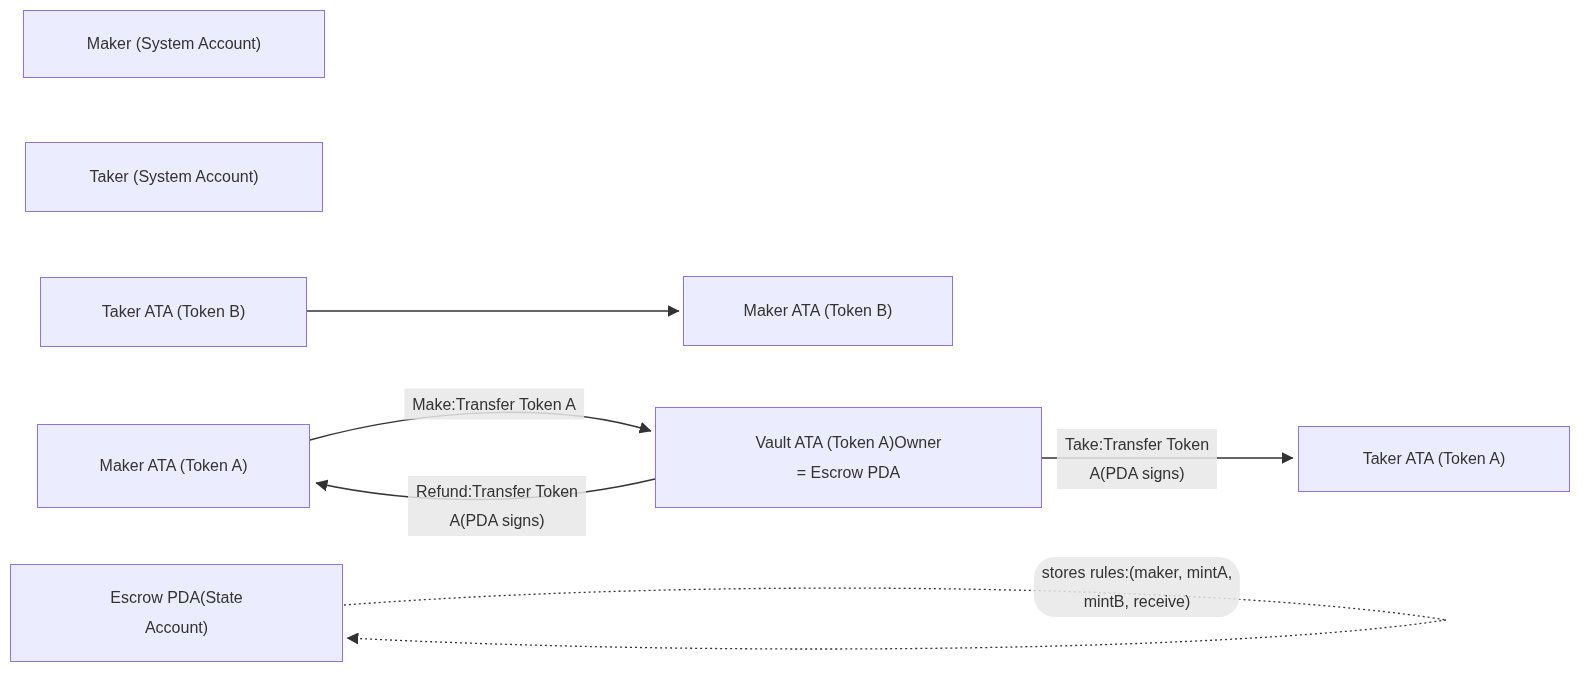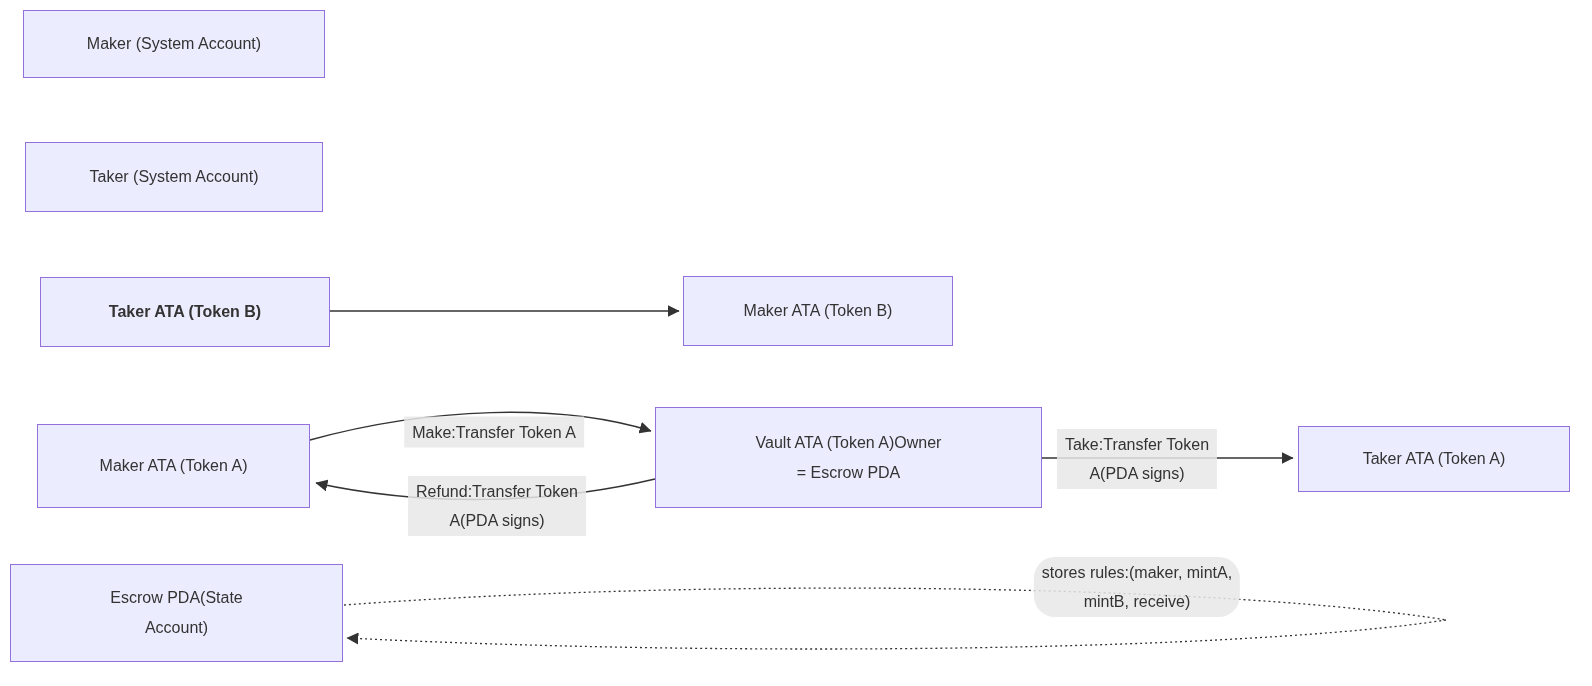--- a/index.html
+++ b/index.html
@@ -45,29 +45,29 @@
     padding: 1px 8px;
     font-size: 16px;
     line-height: 29px;
     text-align: center;
     white-space: pre-line;
     z-index: 2;
   }
   
   #n-maker-system { left: 23px;  top: 10px;  width: 302px; height: 68px; }
   #n-taker-system { left: 25px;  top: 142px; width: 298px; height: 70px; }
-  #n-taker-ata-b  { left: 40px;  top: 277px; width: 290px; height: 70px; font-weight: bold; }
+  #n-taker-ata-b  { left: 40px;  top: 277px; width: 267px; height: 70px; }
   #n-maker-ata-b  { left: 683px; top: 276px; width: 270px; height: 70px; }
   #n-maker-ata-a  { left: 37px;  top: 424px; width: 273px; height: 84px; }
   #n-vault-ata    { left: 655px; top: 407px; width: 387px; height: 101px; }
   #n-taker-ata-a  { left: 1298px;top: 426px; width: 272px; height: 66px; }
   #n-escrow-pda   { left: 10px;  top: 564px; width: 333px; height: 98px; }
   
   #el-take-b   { left: 493px;  top: 310px; }
-  #el-make-a   { left: 494px;  top: 432px; }
+  #el-make-a   { left: 494px;  top: 404px; }
   #el-refund-a { left: 497px;  top: 506px; }
   #el-take-a   { left: 1137px; top: 459px; }
   #el-stores   { left: 1137px; top: 587px; border-radius: 21px; }
 </style>
 </head>
 <body>
 
 <div class="canvas">
 
   <svg class="edges-layer" viewBox="0 0 1592 686" xmlns="http://www.w3.org/2000/svg">

